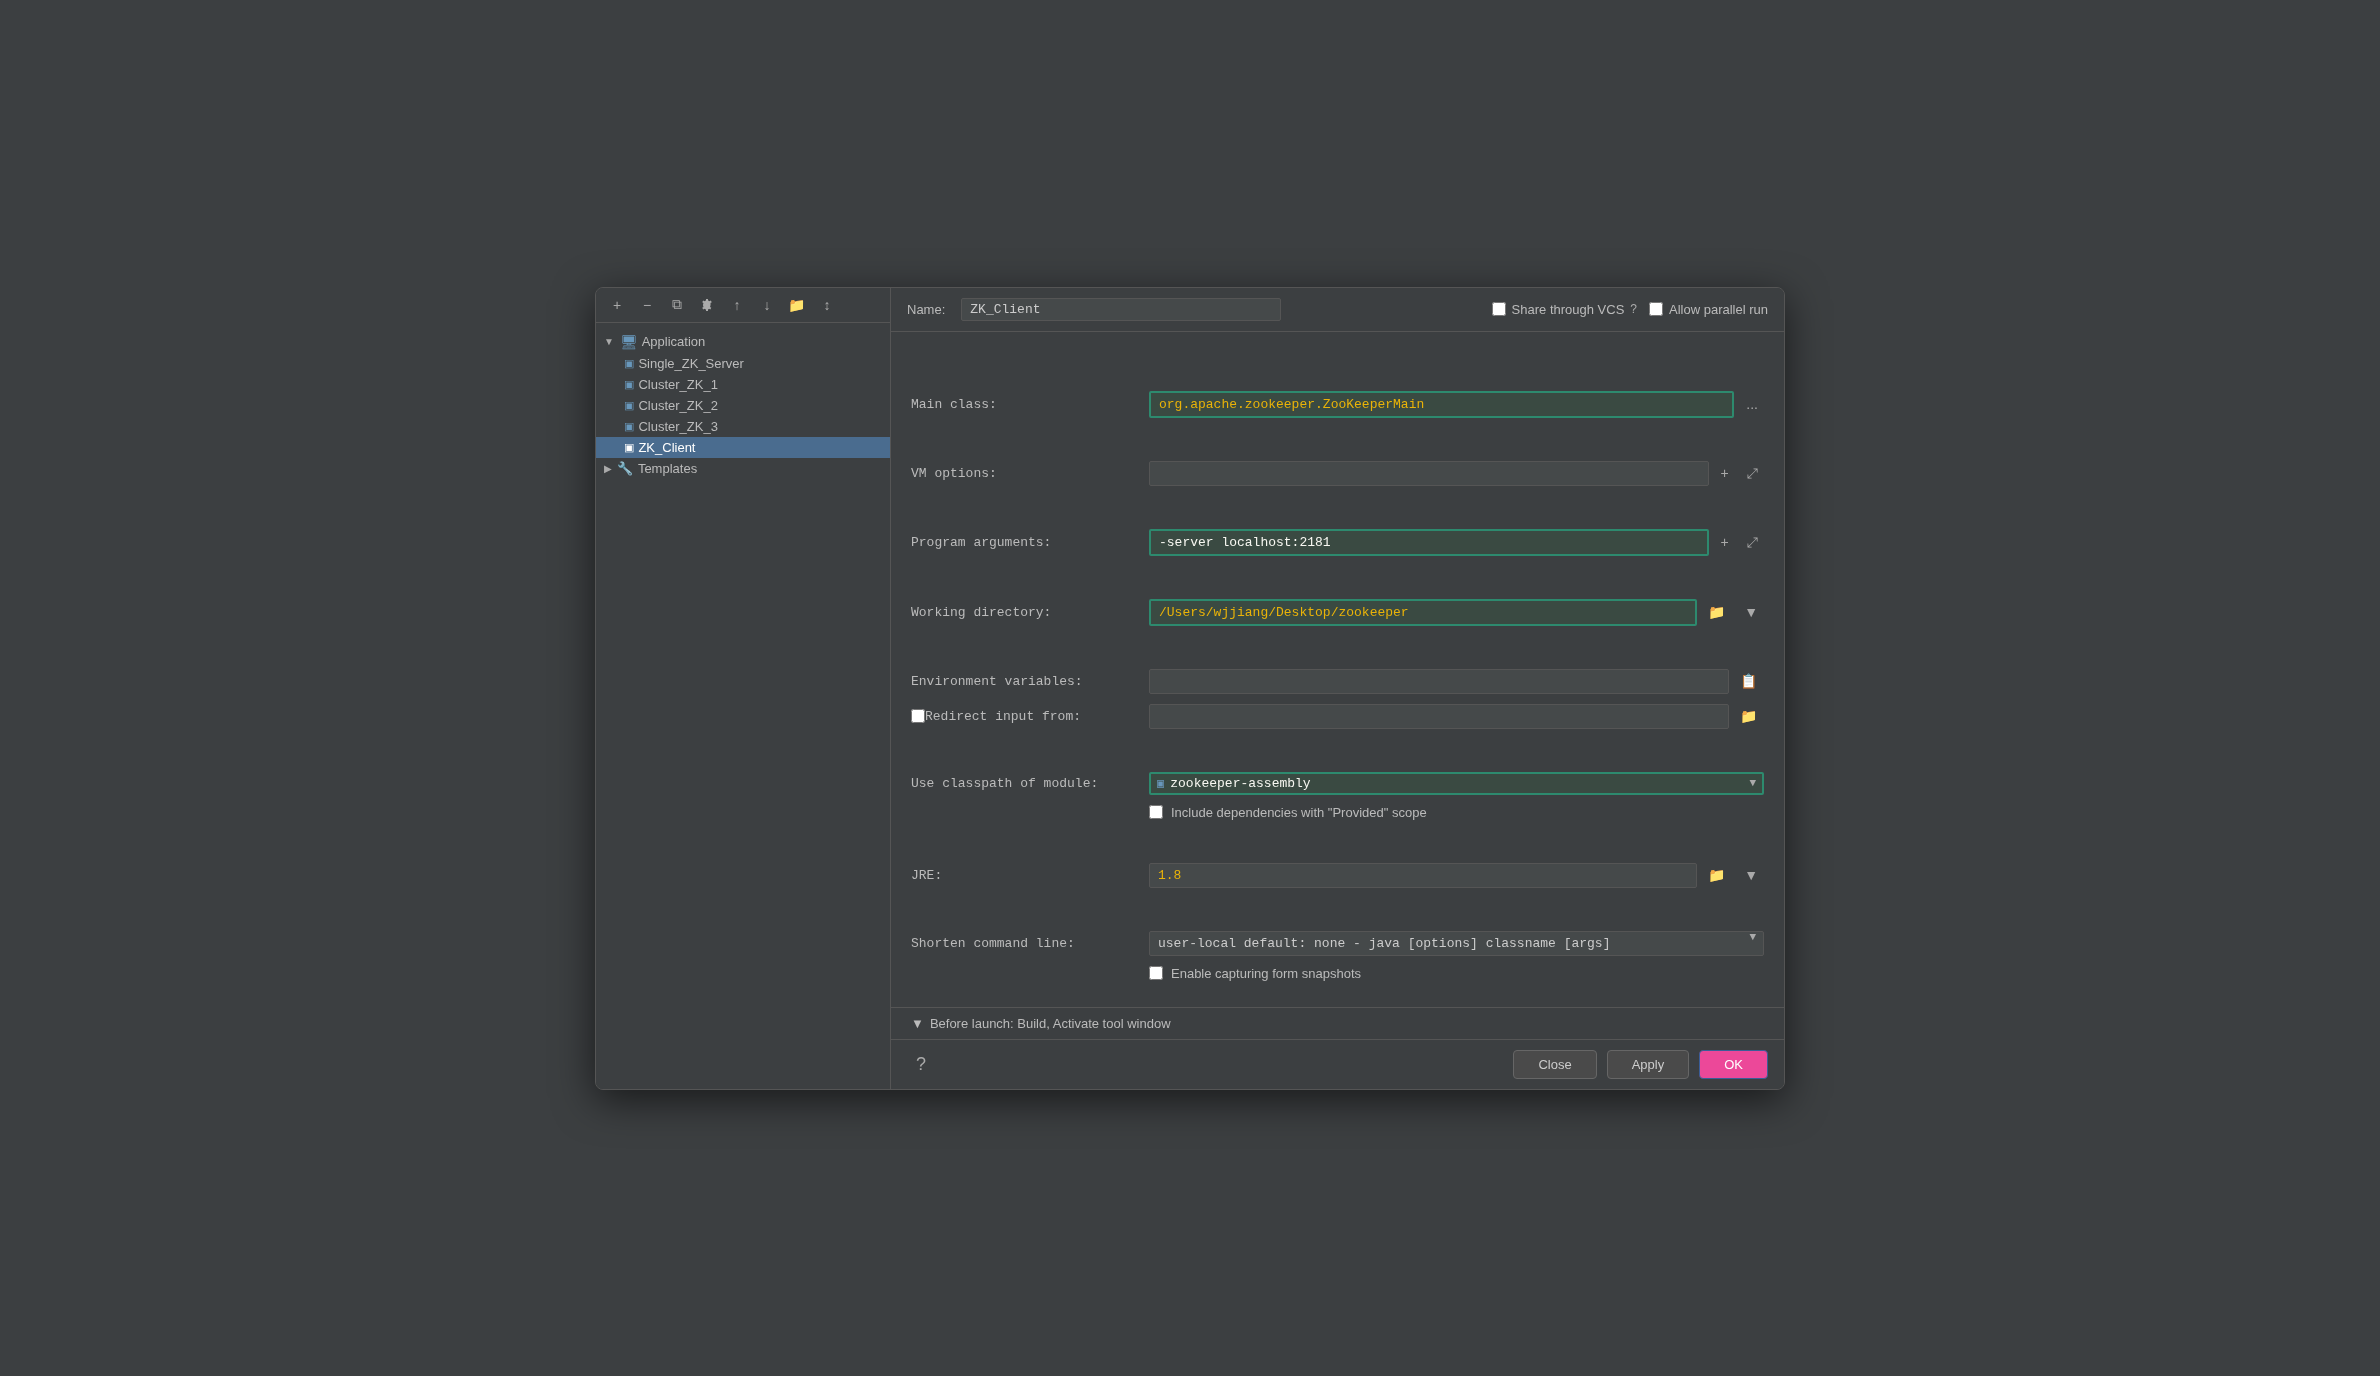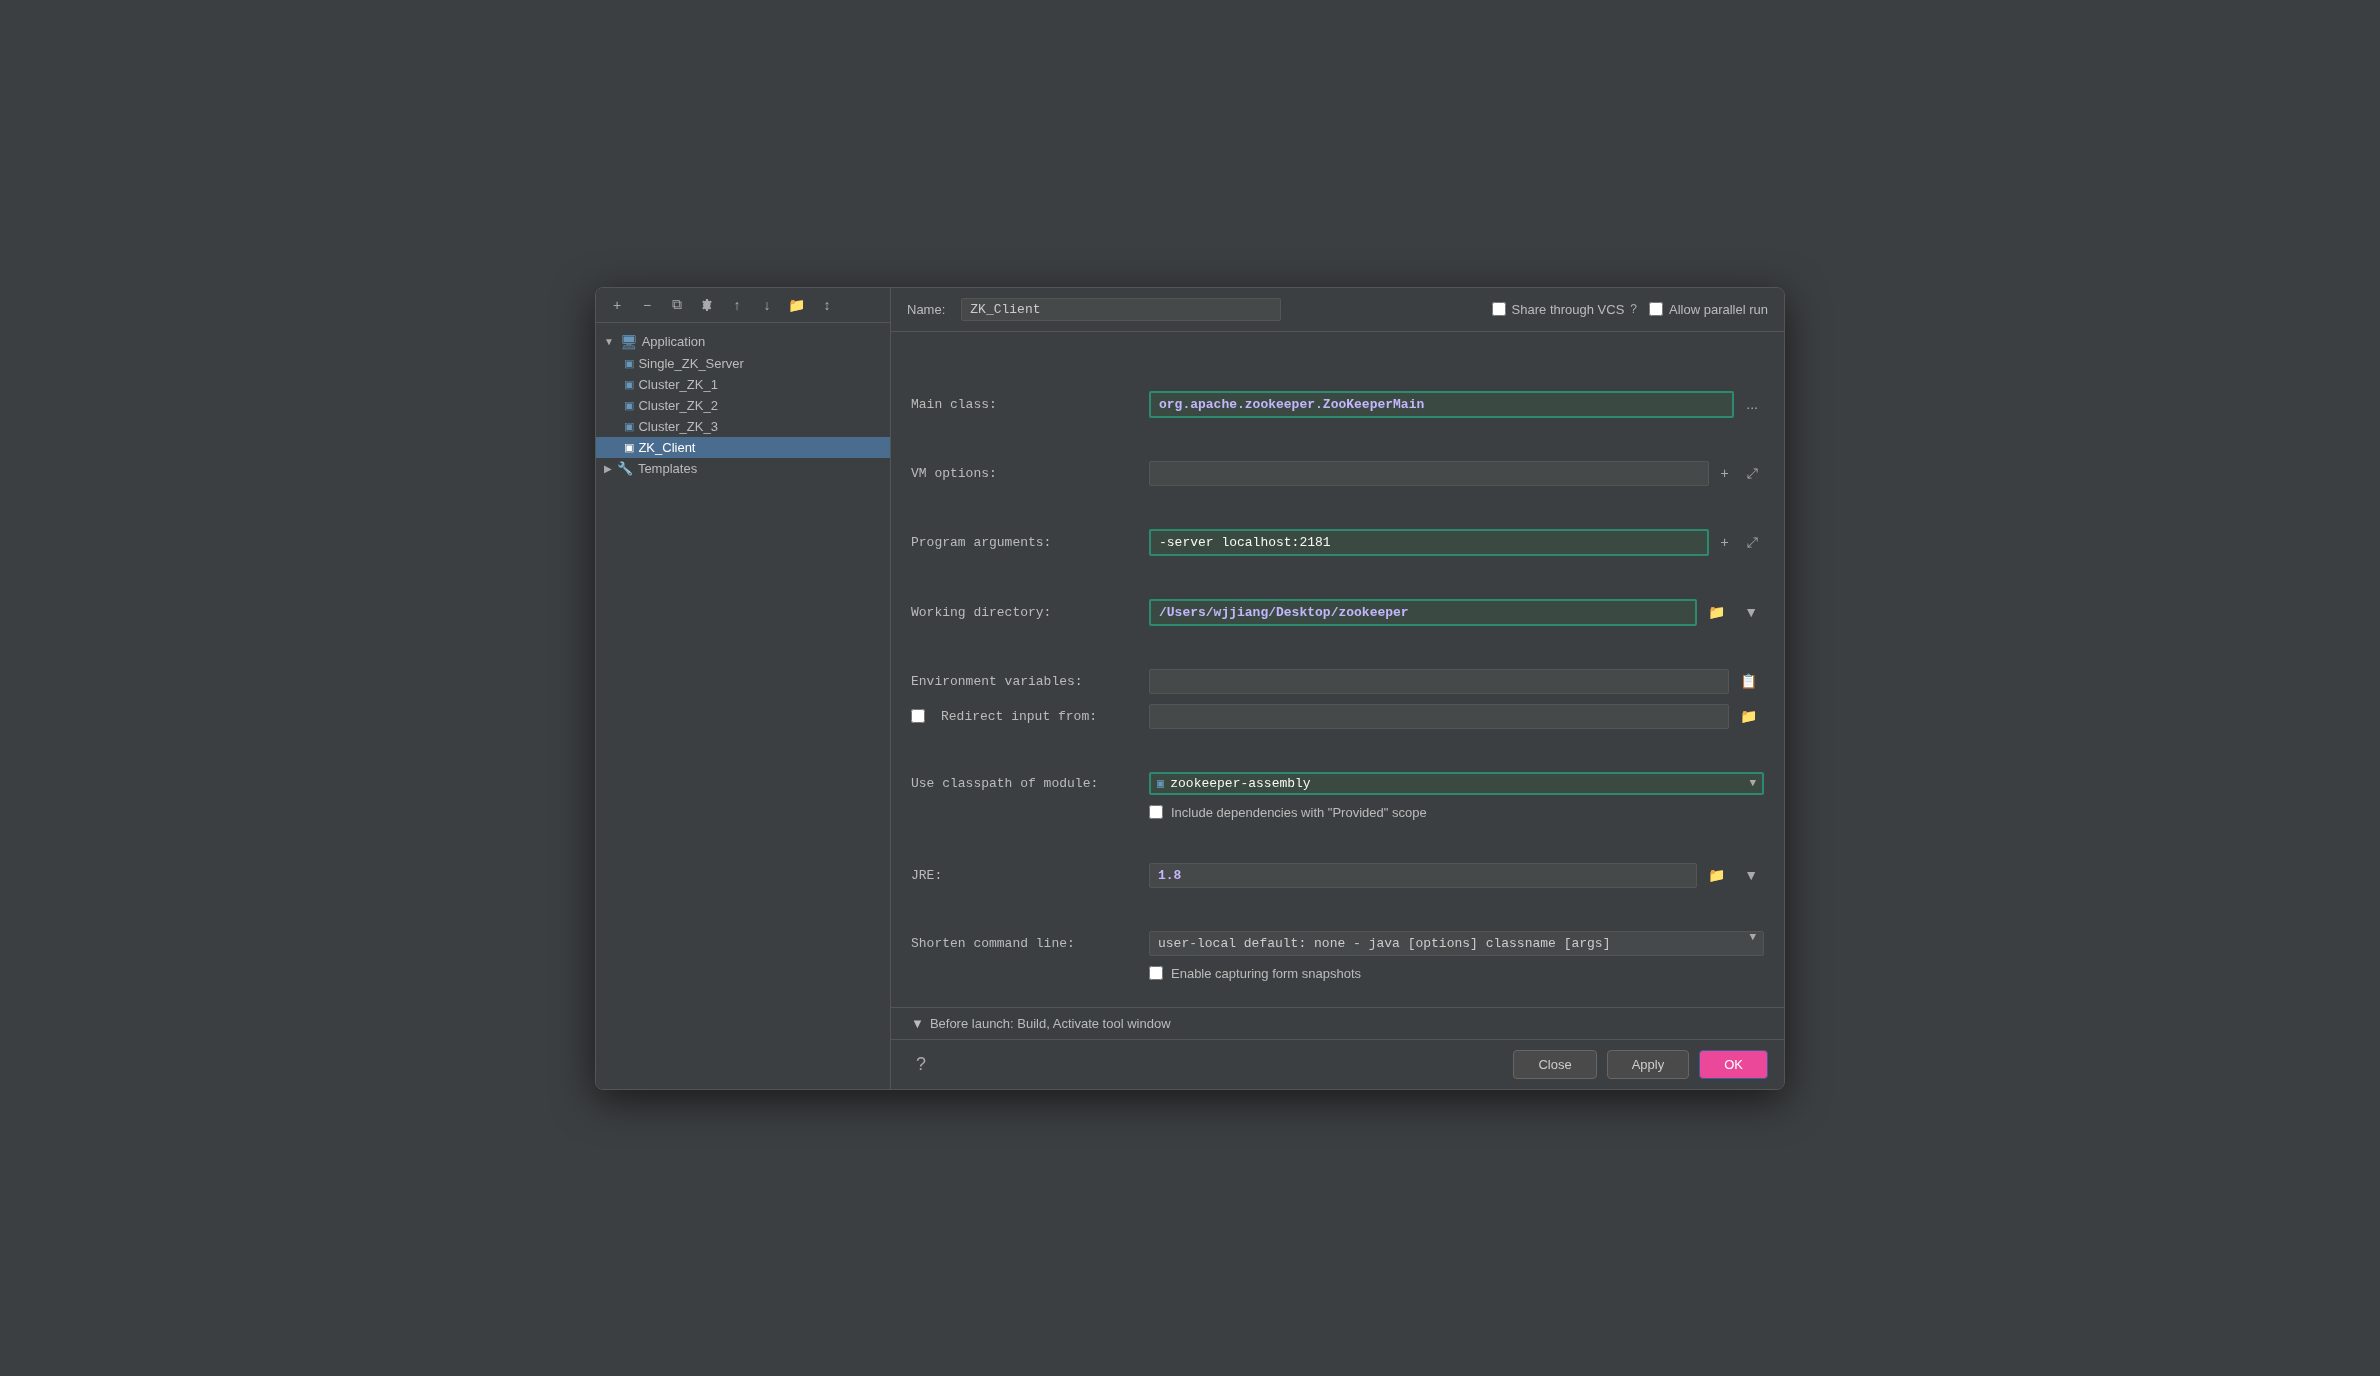--- a/index.html
+++ b/index.html
@@ -245,27 +245,26 @@
       flex: 1;
       display: flex;
       align-items: center;
       gap: 6px;
     }
 
     .field-input {
       flex: 1;
       background: #45494a;
       border: 1px solid #555;
-      color: #c4b5fd;
+      color: #eab308;
       font-family: 'Courier New', monospace;
       font-size: 13px;
       padding: 4px 8px;
       border-radius: 2px;
       outline: none;
-      font-weight: bold;
     }
 
     .field-input.highlighted {
       border: 2px solid #2d8a6e;
       background: #3a4a42;
     }
 
     .field-input.value-bold {
       color: #f8f8f2;
       font-weight: bold;
@@ -416,21 +415,21 @@
     .redirect-row {
       display: flex;
       align-items: center;
       gap: 8px;
       margin-bottom: 10px;
     }
 
     .redirect-checkbox-area {
       display: flex;
       align-items: center;
-      gap: 16px;
+      gap: 0;
       min-width: 230px;
     }
   </style>
 </head>
 <body>
 
 <div class="dialog">
 
 
   <div class="main-content">

